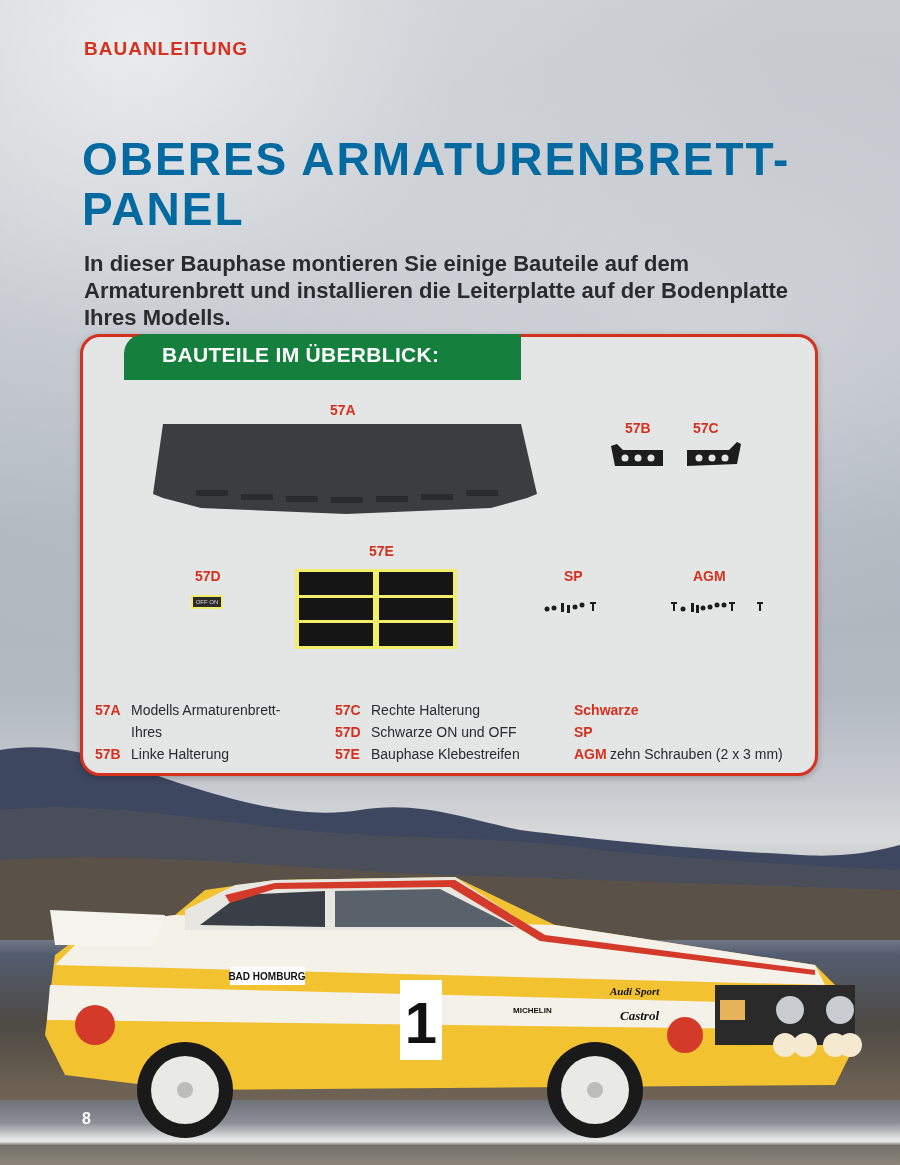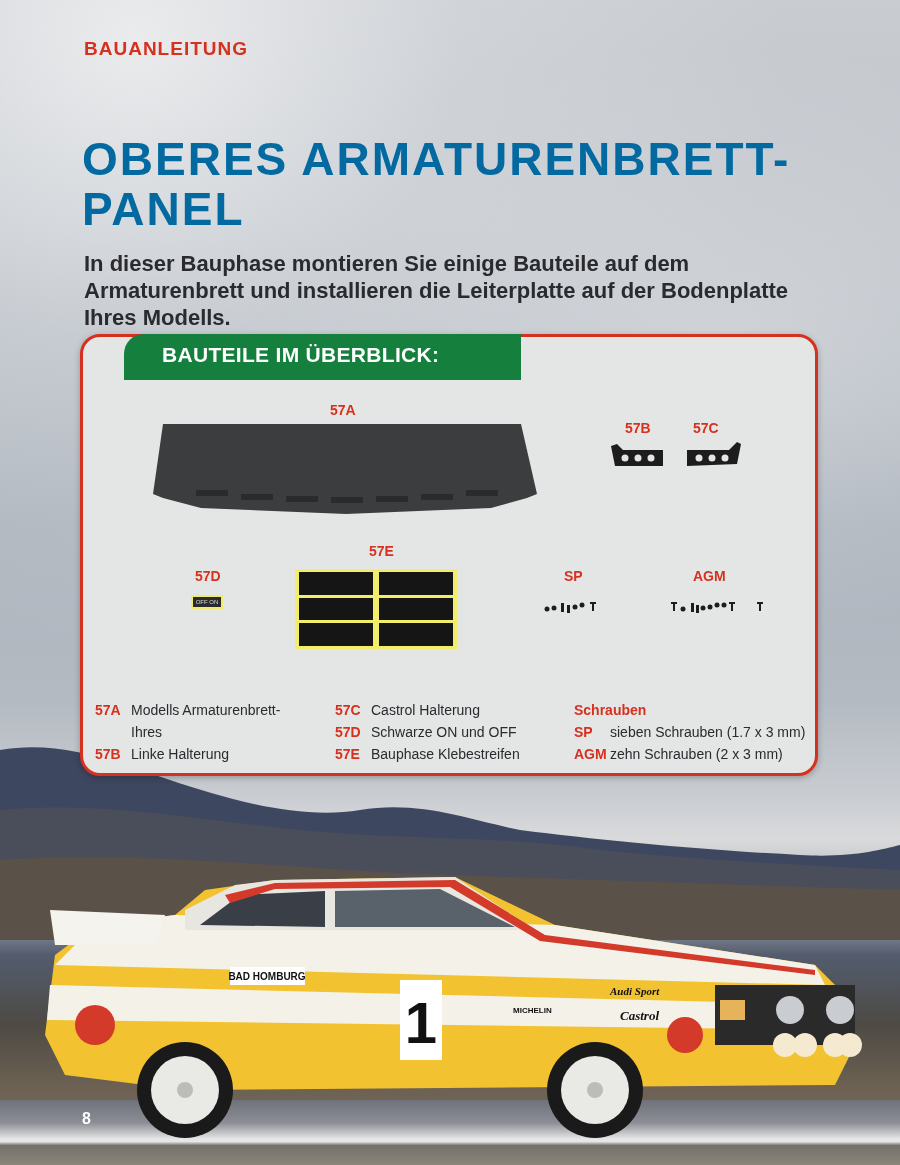--- a/index.html
+++ b/index.html
@@ -224,39 +224,38 @@
     </div>
     <div class="legend-row">
       <span class="legend-code" style="width:36px;">57B</span>
       <span>Linke Halterung</span>
     </div>
   </div>
 
   <div class="legend" style="left:252px;">
     <div class="legend-row">
       <span class="legend-code" style="width:36px;">57C</span>
-      <span>Castrol Halterung</span>
+      <span>Rechte Halterung</span>
     </div>
     <div class="legend-row">
       <span class="legend-code" style="width:36px;">57D</span>
       <span>Schwarze ON und OFF</span>
     </div>
     <div class="legend-row">
       <span class="legend-code" style="width:36px;">57E</span>
       <span>Bauphase Klebestreifen</span>
     </div>
   </div>
 
   <div class="legend" style="left:491px;">
     <div class="legend-row">
-      <span class="legend-heading">Schrauben</span>
+      <span class="legend-heading">Schwarze</span>
     </div>
     <div class="legend-row">
       <span class="legend-code" style="width:36px;">SP</span>
-      <span>sieben Schrauben (1.7 x 3 mm)</span>
     </div>
     <div class="legend-row">
       <span class="legend-code" style="width:36px;">AGM</span>
       <span>zehn Schrauben (2 x 3 mm)</span>
     </div>
   </div>
 </div>
 
 <div class="page-num">8</div>
 

